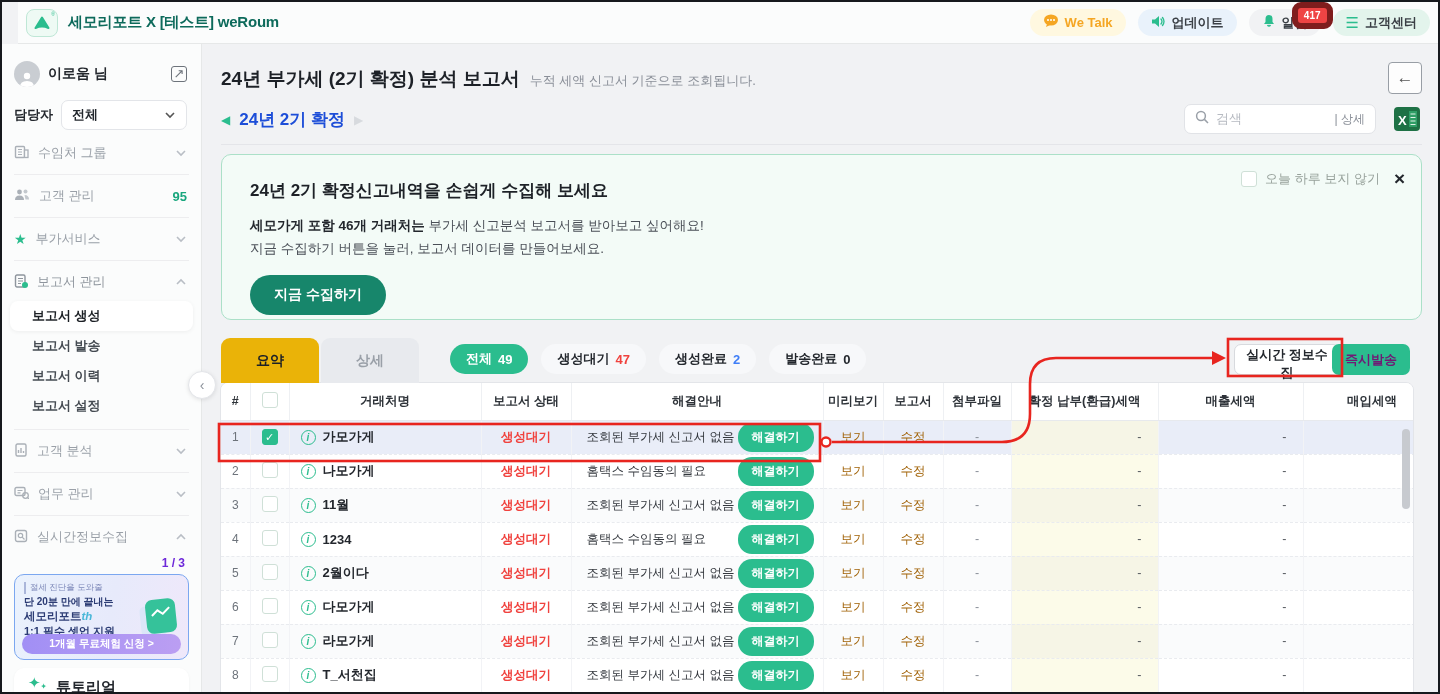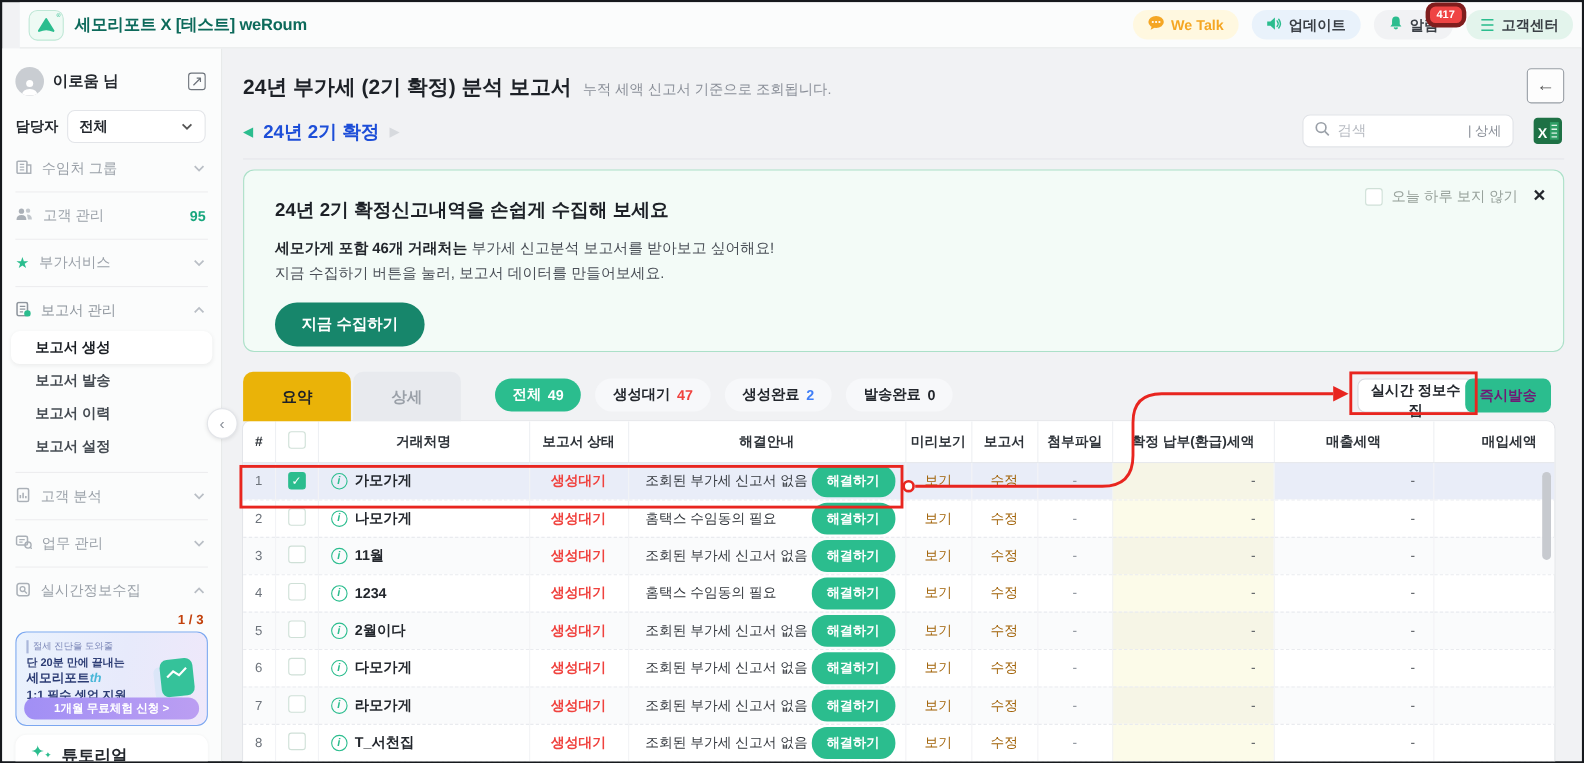--- a/index.html
+++ b/index.html
@@ -18,21 +18,21 @@
   .brand-name { font-size:15px; font-weight:bold; color:#0d6a5b; letter-spacing:-0.2px; }
   .top-actions { margin-left:auto; display:flex; gap:12px; align-items:center; }
   .chip { height:27px; border-radius:15px; display:flex; align-items:center; gap:6px;
           padding:0 13px; font-size:13px; font-weight:bold; color:#3a3f45; position:relative; cursor:pointer; }
   .chip.wetalk { background:#fff8e0; color:#f5a623; }
   .chip.update { background:#e9f2fb; }
   .chip.notice { background:#f1f2f4; }
   .chip.support { background:#e3f4ec; }
   .chip .ham { color:#2bbd8e; font-size:15px; font-weight:bold; }
   .badge { position:absolute; top:-7px; right:-12px; background:#ef4444; color:#fff; font-size:10px;
-           font-weight:bold; padding:2px 6px; border-radius:9px; border:4px solid #7f1d1d; }
+           font-weight:bold; padding:2px 6px; border-radius:9px; border:6px solid #7f1d1d; }
 
   
   .sidebar { position:absolute; top:42px; left:0; width:200px; bottom:0; background:#fbfcfc;
              border-right:1px solid #e6e8e8; padding-top:14px; z-index:10; }
   .user-row { display:flex; align-items:center; gap:8px; margin:0 14px 0 12px; height:32px; }
   .avatar { width:26px; height:26px; border-radius:50%; background:#c9cdd2; overflow:hidden;
             display:flex; align-items:flex-end; justify-content:center; }
   .user-name { font-size:14px; font-weight:bold; color:#23272d; }
   .ext-link { margin-left:auto; color:#6d737b; font-size:13px; border:1.5px solid #6d737b; border-radius:3px;
               width:16px; height:16px; line-height:13px; text-align:center; cursor:pointer; }
@@ -44,21 +44,21 @@
   .menu-row { display:flex; align-items:center; gap:9px; margin:0 14px 0 12px; height:34px;
               font-size:13px; color:#9aa0a8; cursor:pointer; }
   .menu-row .chev { margin-left:auto; }
   .menu-row .count { margin-left:auto; color:#18a67d; font-weight:bold; font-size:13px; }
   .menu-row.expanded { color:#8e959d; }
   .sb-div { border-top:1px solid #ededef; margin:4px 12px; }
   .submenu { padding:2px 8px 4px; }
   .submenu-item { height:30px; display:flex; align-items:center; padding-left:22px; font-size:13px;
                   font-weight:bold; color:#454b52; border-radius:8px; cursor:pointer; }
   .submenu-item.active { background:#fff; color:#1b1f24; box-shadow:0 1px 4px rgba(0,0,0,0.06); }
-  .pagination { text-align:right; font-size:12px; font-weight:bold; color:#c2410c; margin:2px 16px 4px; }
+  .pagination { text-align:right; font-size:12px; font-weight:bold; color:#6d28d9; margin:2px 16px 4px; }
   .promo { margin:4px 12px; height:86px; border:1.5px solid #7ba7f0; border-radius:10px; position:relative;
            background:linear-gradient(100deg,#eaf2fd 0%,#e7eafb 55%,#efe8fa 100%); padding:7px 9px; overflow:hidden; cursor:pointer; }
   .promo-tag { font-size:8.5px; color:#7d88b8; border-left:2px solid #aab6da; padding-left:4px; margin-bottom:1px; }
   .promo-l1 { font-size:10px; font-weight:bold; color:#2c3c74; }
   .promo-l2 { font-size:11.5px; font-weight:bold; color:#2c3c74; }
   .promo-l2 em { font-style:italic; color:#49b7d8; font-weight:bold; }
   .promo-l3 { font-size:11px; font-weight:bold; color:#2c3c74; }
   .promo-cta { position:absolute; left:7px; right:7px; bottom:5px; border-radius:11px; text-align:center;
                background:linear-gradient(90deg,#a18ff5,#bb9ef2); color:#fff; font-size:10.5px; font-weight:bold;
                padding:3px 0; }

